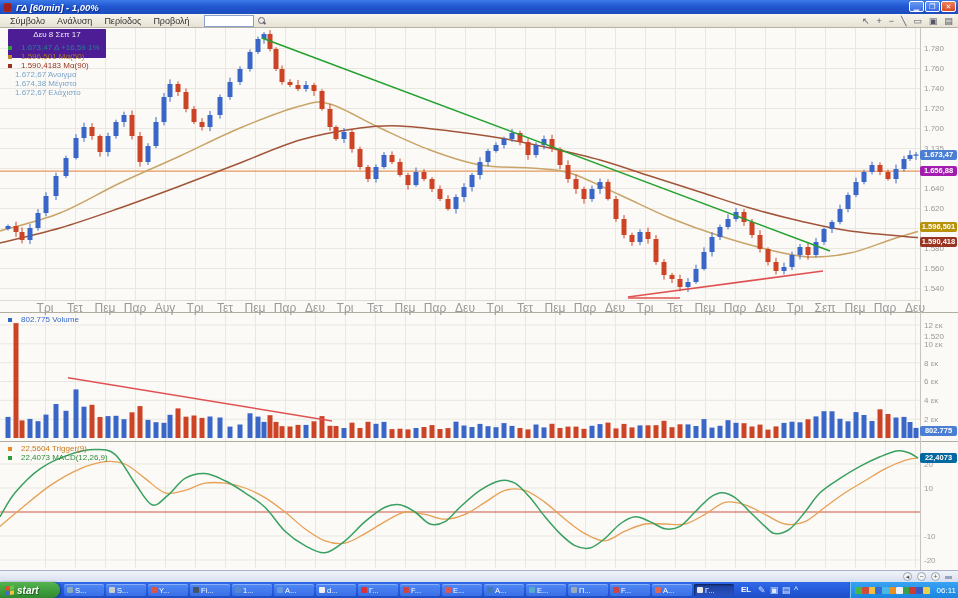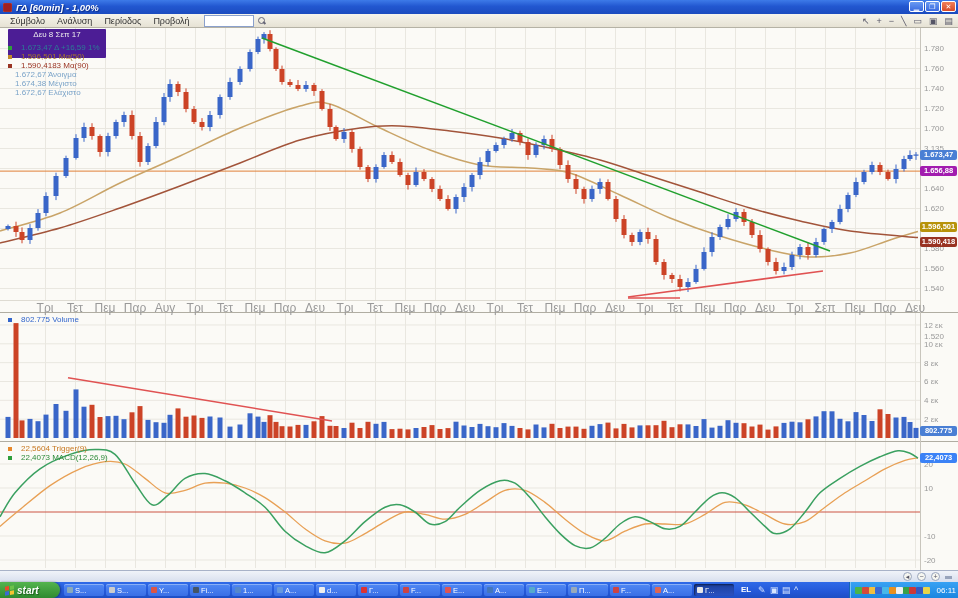--- a/index.html
+++ b/index.html
@@ -672,21 +672,21 @@
     <span class="datelab" style="left: 782px;">Τρι</span>
     <span class="datelab" style="left: 812px;">Σεπ</span>
     <span class="datelab" style="left: 842px;">Πεμ</span>
     <span class="datelab" style="left: 872px;">Παρ</span>
     <span class="datelab" style="left: 902px;">Δευ</span>
     <div class="badge" style="top: 150px; background: rgb(74, 127, 212);">1.673,47</div>
     <div class="badge" style="top: 166px; background: #a21caf;">1.656,88</div>
     <div class="badge" style="top: 222px; background: rgb(184, 147, 10);">1.596,501</div>
     <div class="badge" style="top: 237px; background: rgb(153, 51, 34);">1.590,418</div>
     <div class="badge" style="top: 426px; background: rgb(74, 127, 212);">802.775</div>
-    <div class="badge" style="top: 453px; background: #3b82f6;">22,4073</div>
+    <div class="badge" style="top: 453px; background: #0369a1;">22,4073</div>
   </div>
 
 <div id="scrollbar">
   <span id="sb-dash"></span>
 <div class="sbtn" style="left: 903px;">◂</div>
     <div class="sbtn" style="left: 917px;">−</div>
     <div class="sbtn" style="left: 931px;">+</div>
   </div>
 
 <div id="taskbar">

